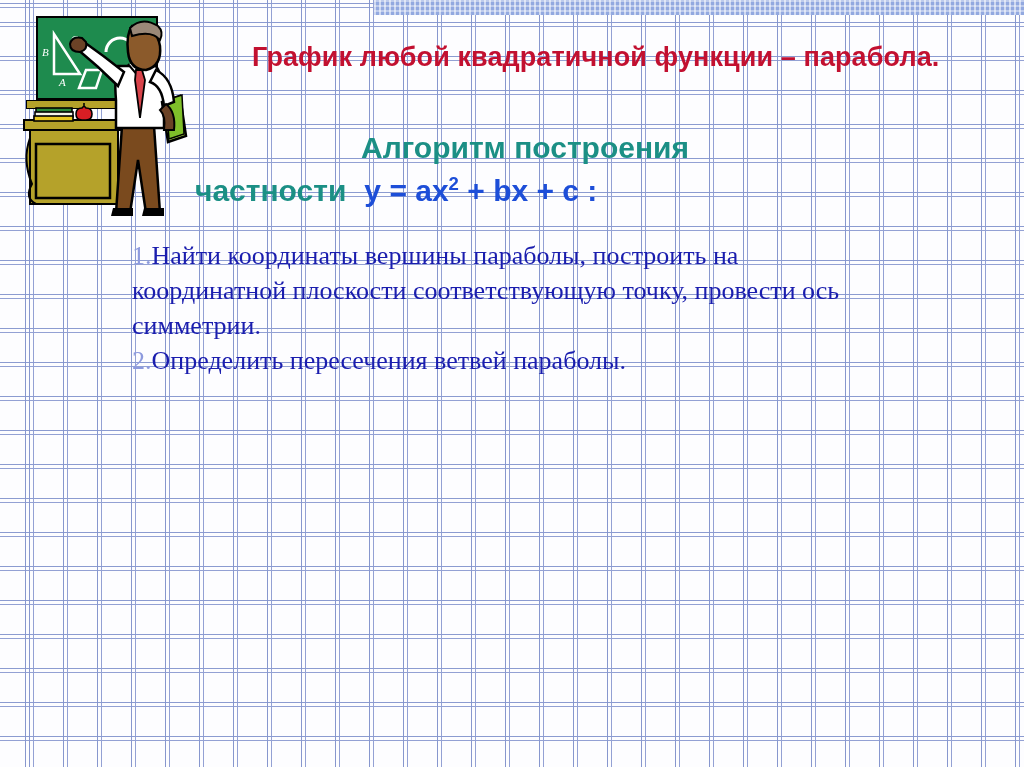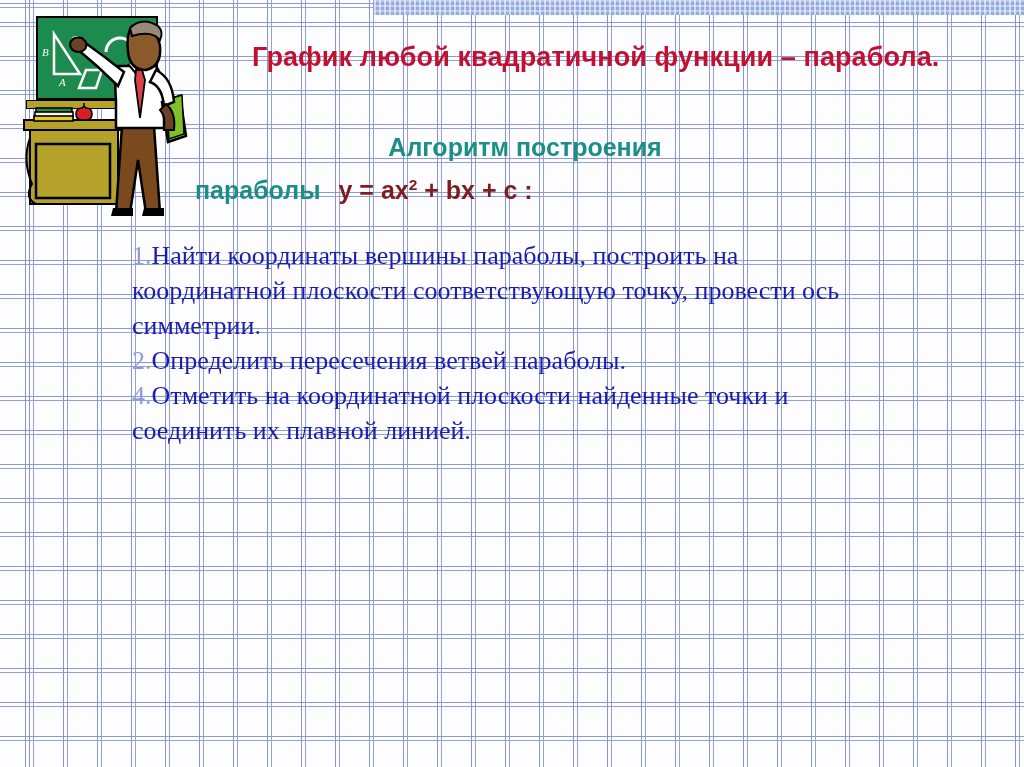--- a/index.html
+++ b/index.html
@@ -86,33 +86,33 @@
     font-weight: 700;
     line-height: 39px;
     letter-spacing: 0.1px;
   }
   .heading-green {
     position: absolute;
     left: 145px;
     top: 126px;
     width: 760px;
     text-align: center;
-    font-size: 25px;
+    font-size: 30px;
     font-weight: bold;
     line-height: 43px;
     color: #1B8F85;
   }
   .heading-green .line2 {
     display: block;
     text-align: left;
     padding-left: 50px;
     white-space: nowrap;
   }
   .formula {
-    color: #7f1d1d;
+    color: #1d4ed8;
     margin-left: 18px;
   }
   .formula sup {
     font-size: 0.62em;
     vertical-align: super;
     line-height: 0;
   }
 
   
   .steps {
@@ -206,34 +206,31 @@
       <path d="M142 62 Q158 70 160 94 L150 98 Q148 78 136 74 Z" fill="#ffffff" stroke="#000000" stroke-width="2.5"></path>
       <path d="M152 96 Q162 104 160 122 L150 122 Q152 108 146 102 Z" fill="#6B4226" stroke="#000000" stroke-width="2"></path>
     </svg>
   </div>
 
   <div class="heading-red">График любой квадратичной функции – парабола.</div>
 
   <div class="heading-green">
     <span>Алгоритм построения</span>
     <span class="line2">
-      <span>параболы</span><span class="formula"><span>y = ax</span><sup>2</sup><span> + bx + c  :</span></span>
+      <span>частности</span><span class="formula"><span>y = ax</span><sup>2</sup><span> + bx + c  :</span></span>
     </span>
   </div>
 
   <div class="steps">
 
     <p class="step">
       <span class="step-num">1.</span><span class="step-text">Найти координаты вершины параболы, построить на координатной плоскости соответствующую точку, провести ось симметрии.</span>
     </p>
 
     <p class="step">
       <span class="step-num">2.</span><span class="step-text">Определить пересечения ветвей параболы.</span>
     </p>
 
 
-    <p class="step">
-      <span class="step-num">4.</span><span class="step-text">Отметить на координатной плоскости найденные точки и соединить их плавной линией.</span>
-    </p>
 
   </div>
 
 </div>
 
 </body></html>

